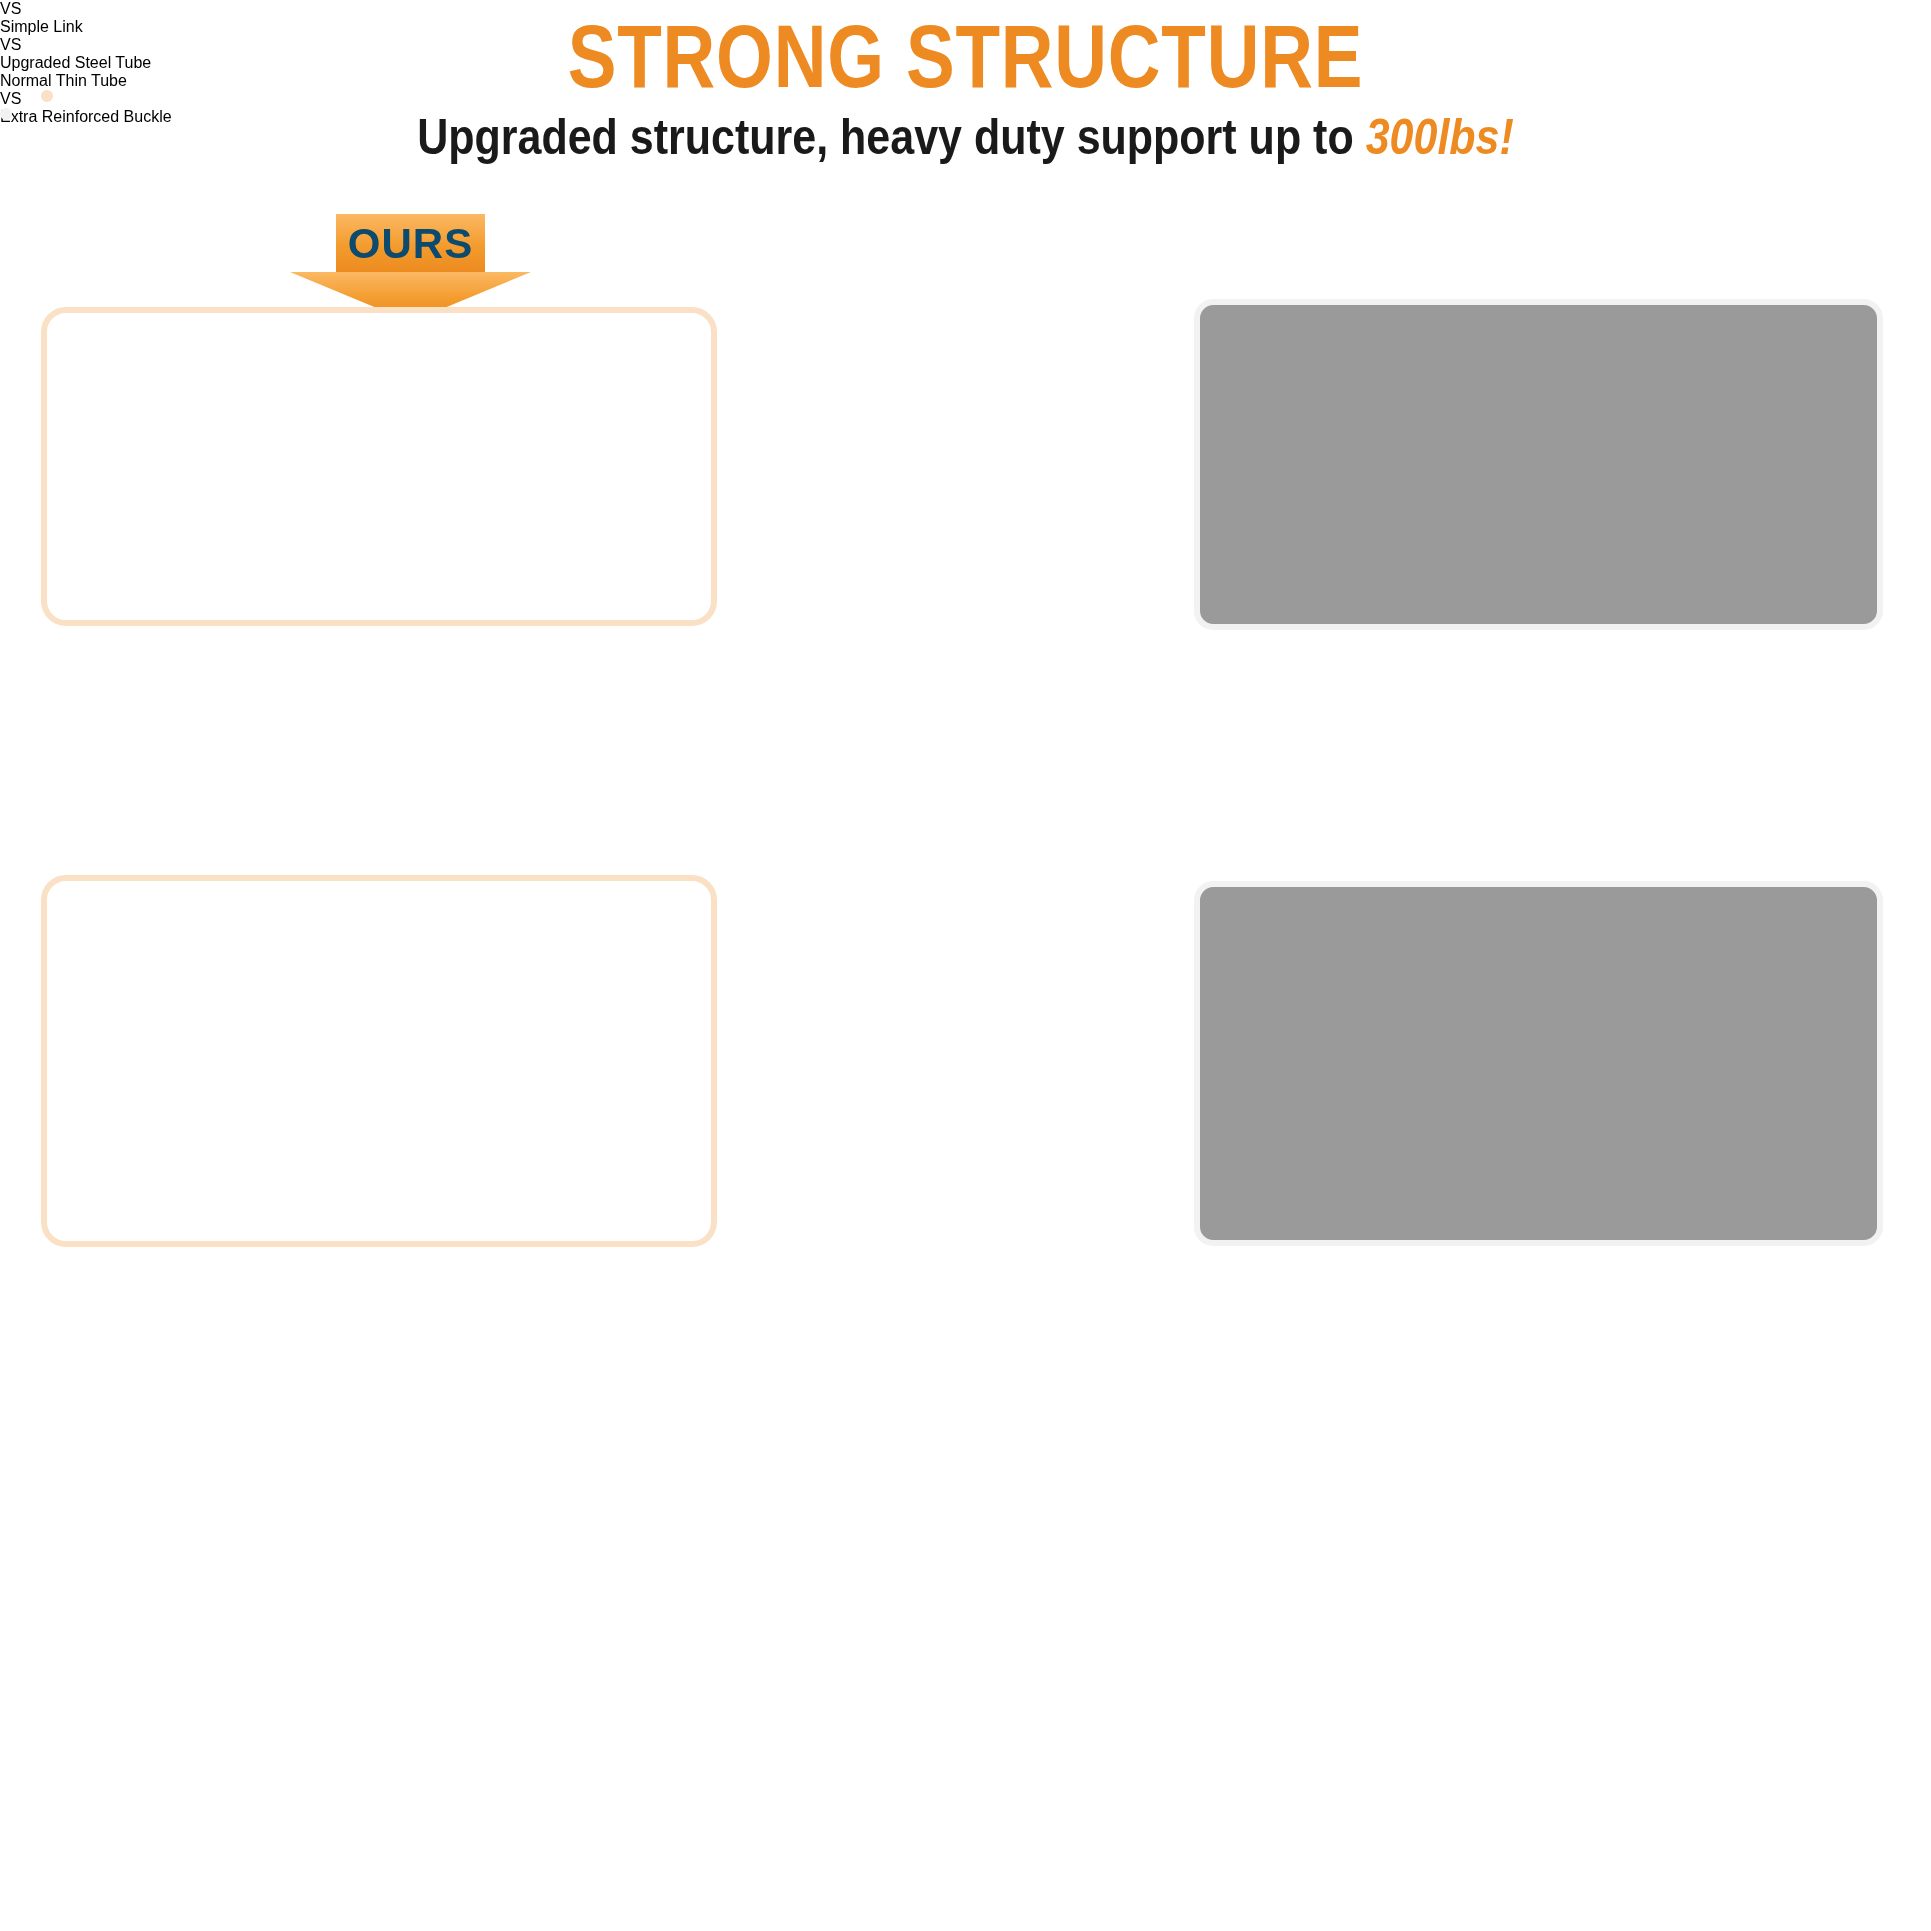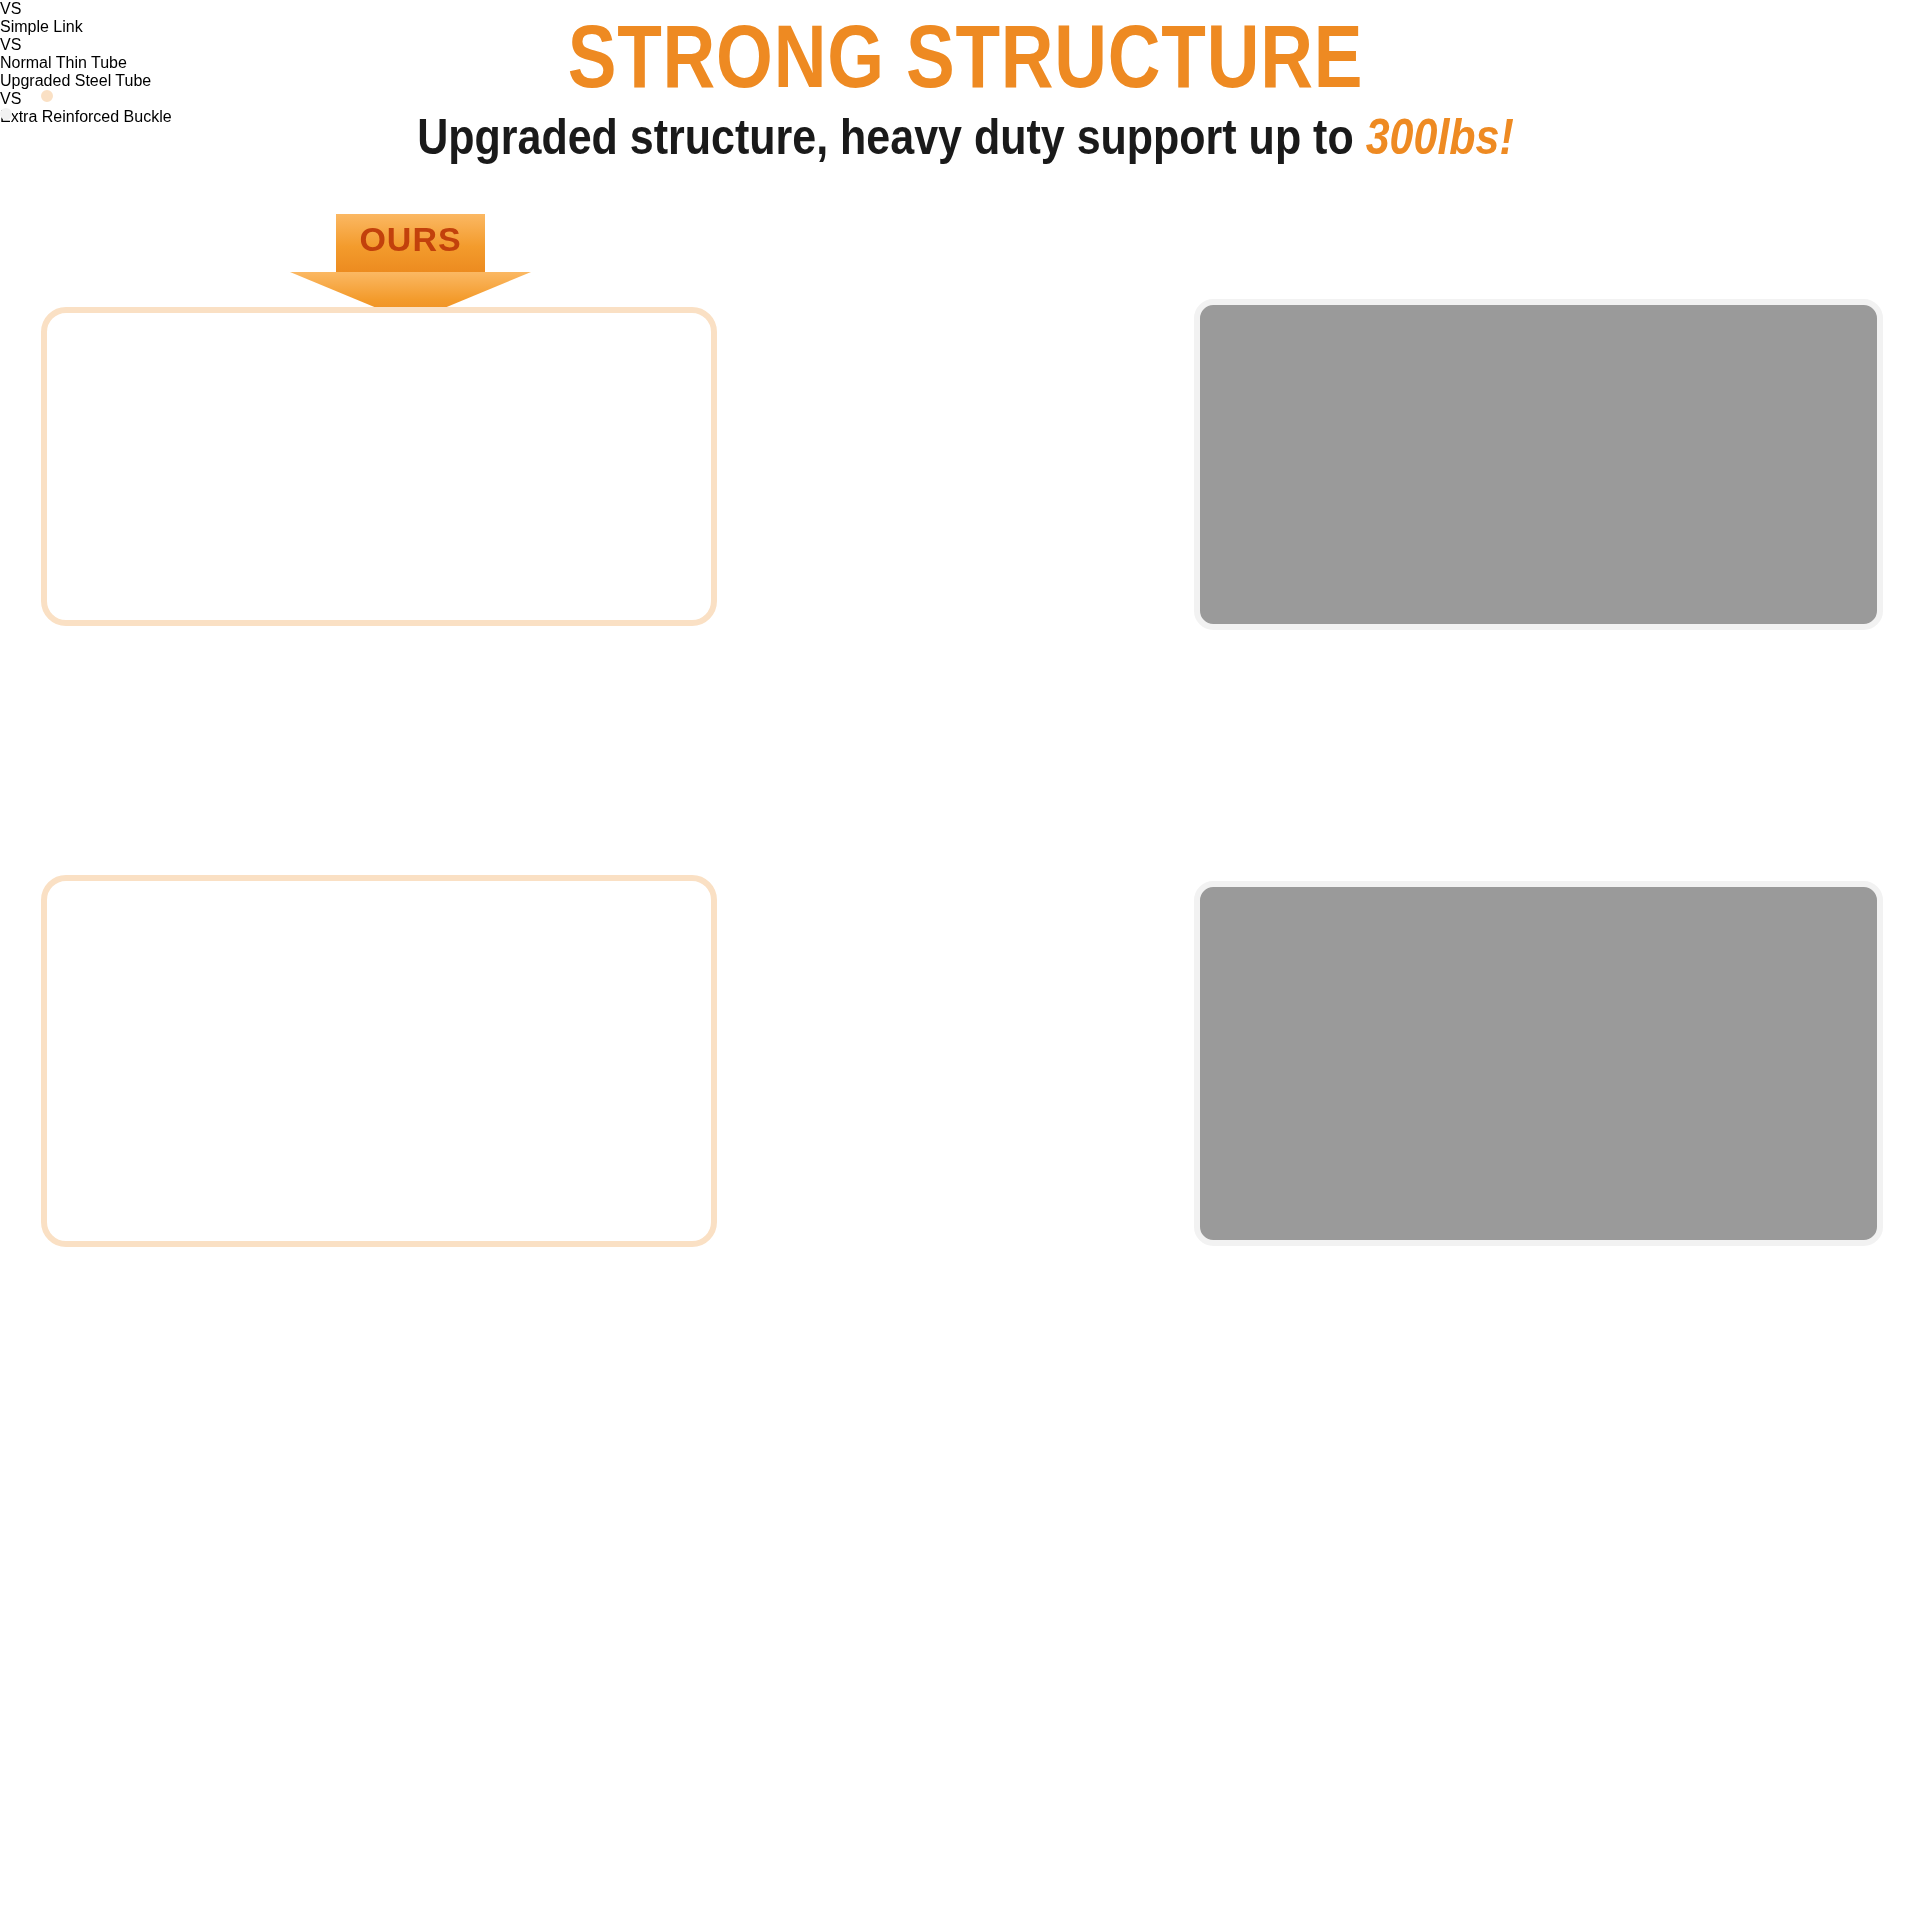--- a/index.html
+++ b/index.html
@@ -79,23 +79,23 @@
   }
   .arrow-others .abody,
   .arrow-others .atip {
     background: linear-gradient(180deg,#f4f4f4 0%, #dadada 55%, #c9c9c9 100%);
   }
   .arrow-badge .alabel {
     position: absolute;
     left: 0; top: 5.8px;
     width: 241px;
     text-align: center;
-    font-size: 34px;
+    font-size: 42px;
     font-weight: bold;
-    color: #c2410c;
+    color: #0c4a6e;
     letter-spacing: 1px;
     z-index: 3;
   }
 
   #arrow-ours  { left: 290px;  top: 214px; }
   #arrow-others{ left: 1410px; top: 214px; }
 
   
   .panel {
     position: absolute;
@@ -652,31 +652,31 @@
         <div class="bt bt-3"></div>
         <div class="bt bt-4"></div>
         <div class="bt bt-5"></div>
         <div class="foot-a"></div>
         <div class="foot-b"></div>
         <div class="pin"></div>
       </div>
     </div>
   </div>
 
-  <div class="banner banner-others" id="banner-r2-others">
-    <div class="bstrip"></div>
-    <div class="bspeck" style="left:88%;top:20%;width:3%;height:28%;"></div>
-    <div class="btext">Normal Thin Tube</div>
-  </div>
-
   <div class="banner banner-ours" id="banner-r2-ours">
     <div class="bstrip"></div>
     <div class="bspeck" style="left:86%;top:16%;width:3%;height:28%;"></div>
     <div class="bspeck" style="left:92%;top:50%;width:2.5%;height:24%;"></div>
     <div class="btext">Upgraded Steel Tube</div>
+  </div>
+
+  <div class="banner banner-others" id="banner-r2-others">
+    <div class="bstrip"></div>
+    <div class="bspeck" style="left:88%;top:20%;width:3%;height:28%;"></div>
+    <div class="btext">Normal Thin Tube</div>
   </div>
 
   <div class="panel panel-ours" id="panel-r3-ours">
     <div class="panel-inner">
       <div class="art-r3ours">
         <div class="trim"></div>
         <div class="seatpad"></div>
         <div class="quilt-v"></div>
         <div class="quilt-h"></div>
         <div class="patch patch-l"></div>

